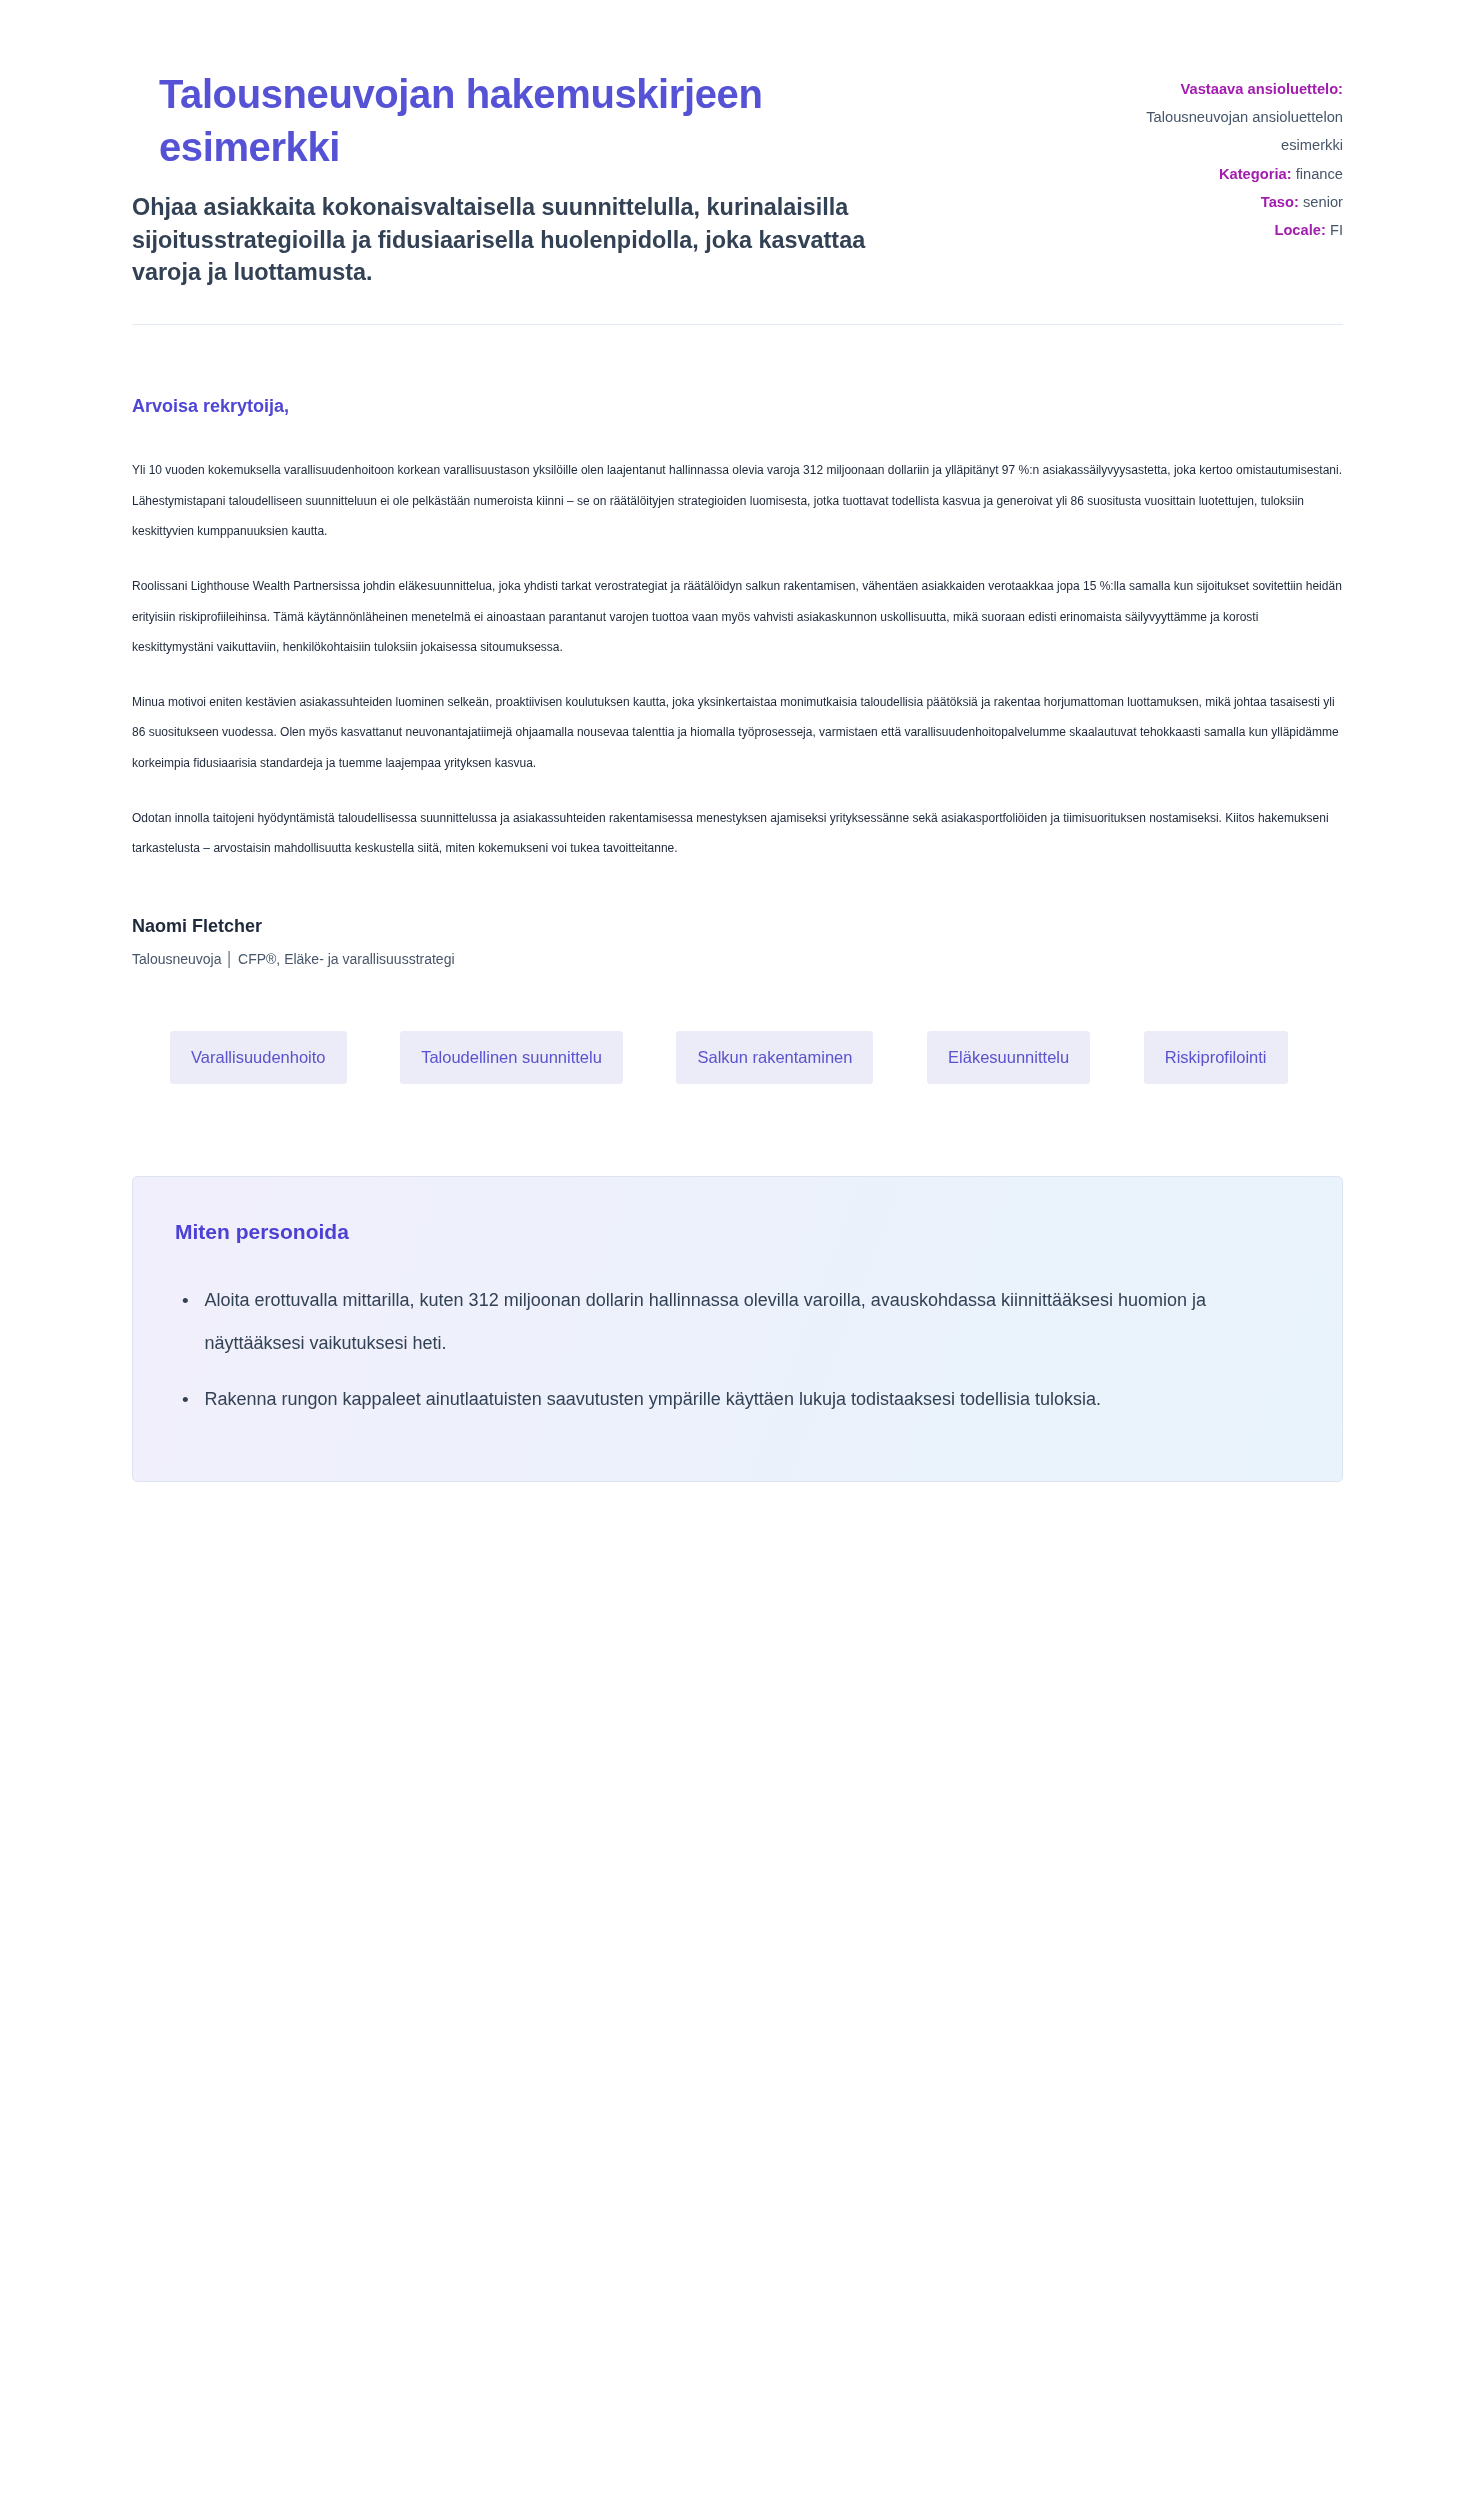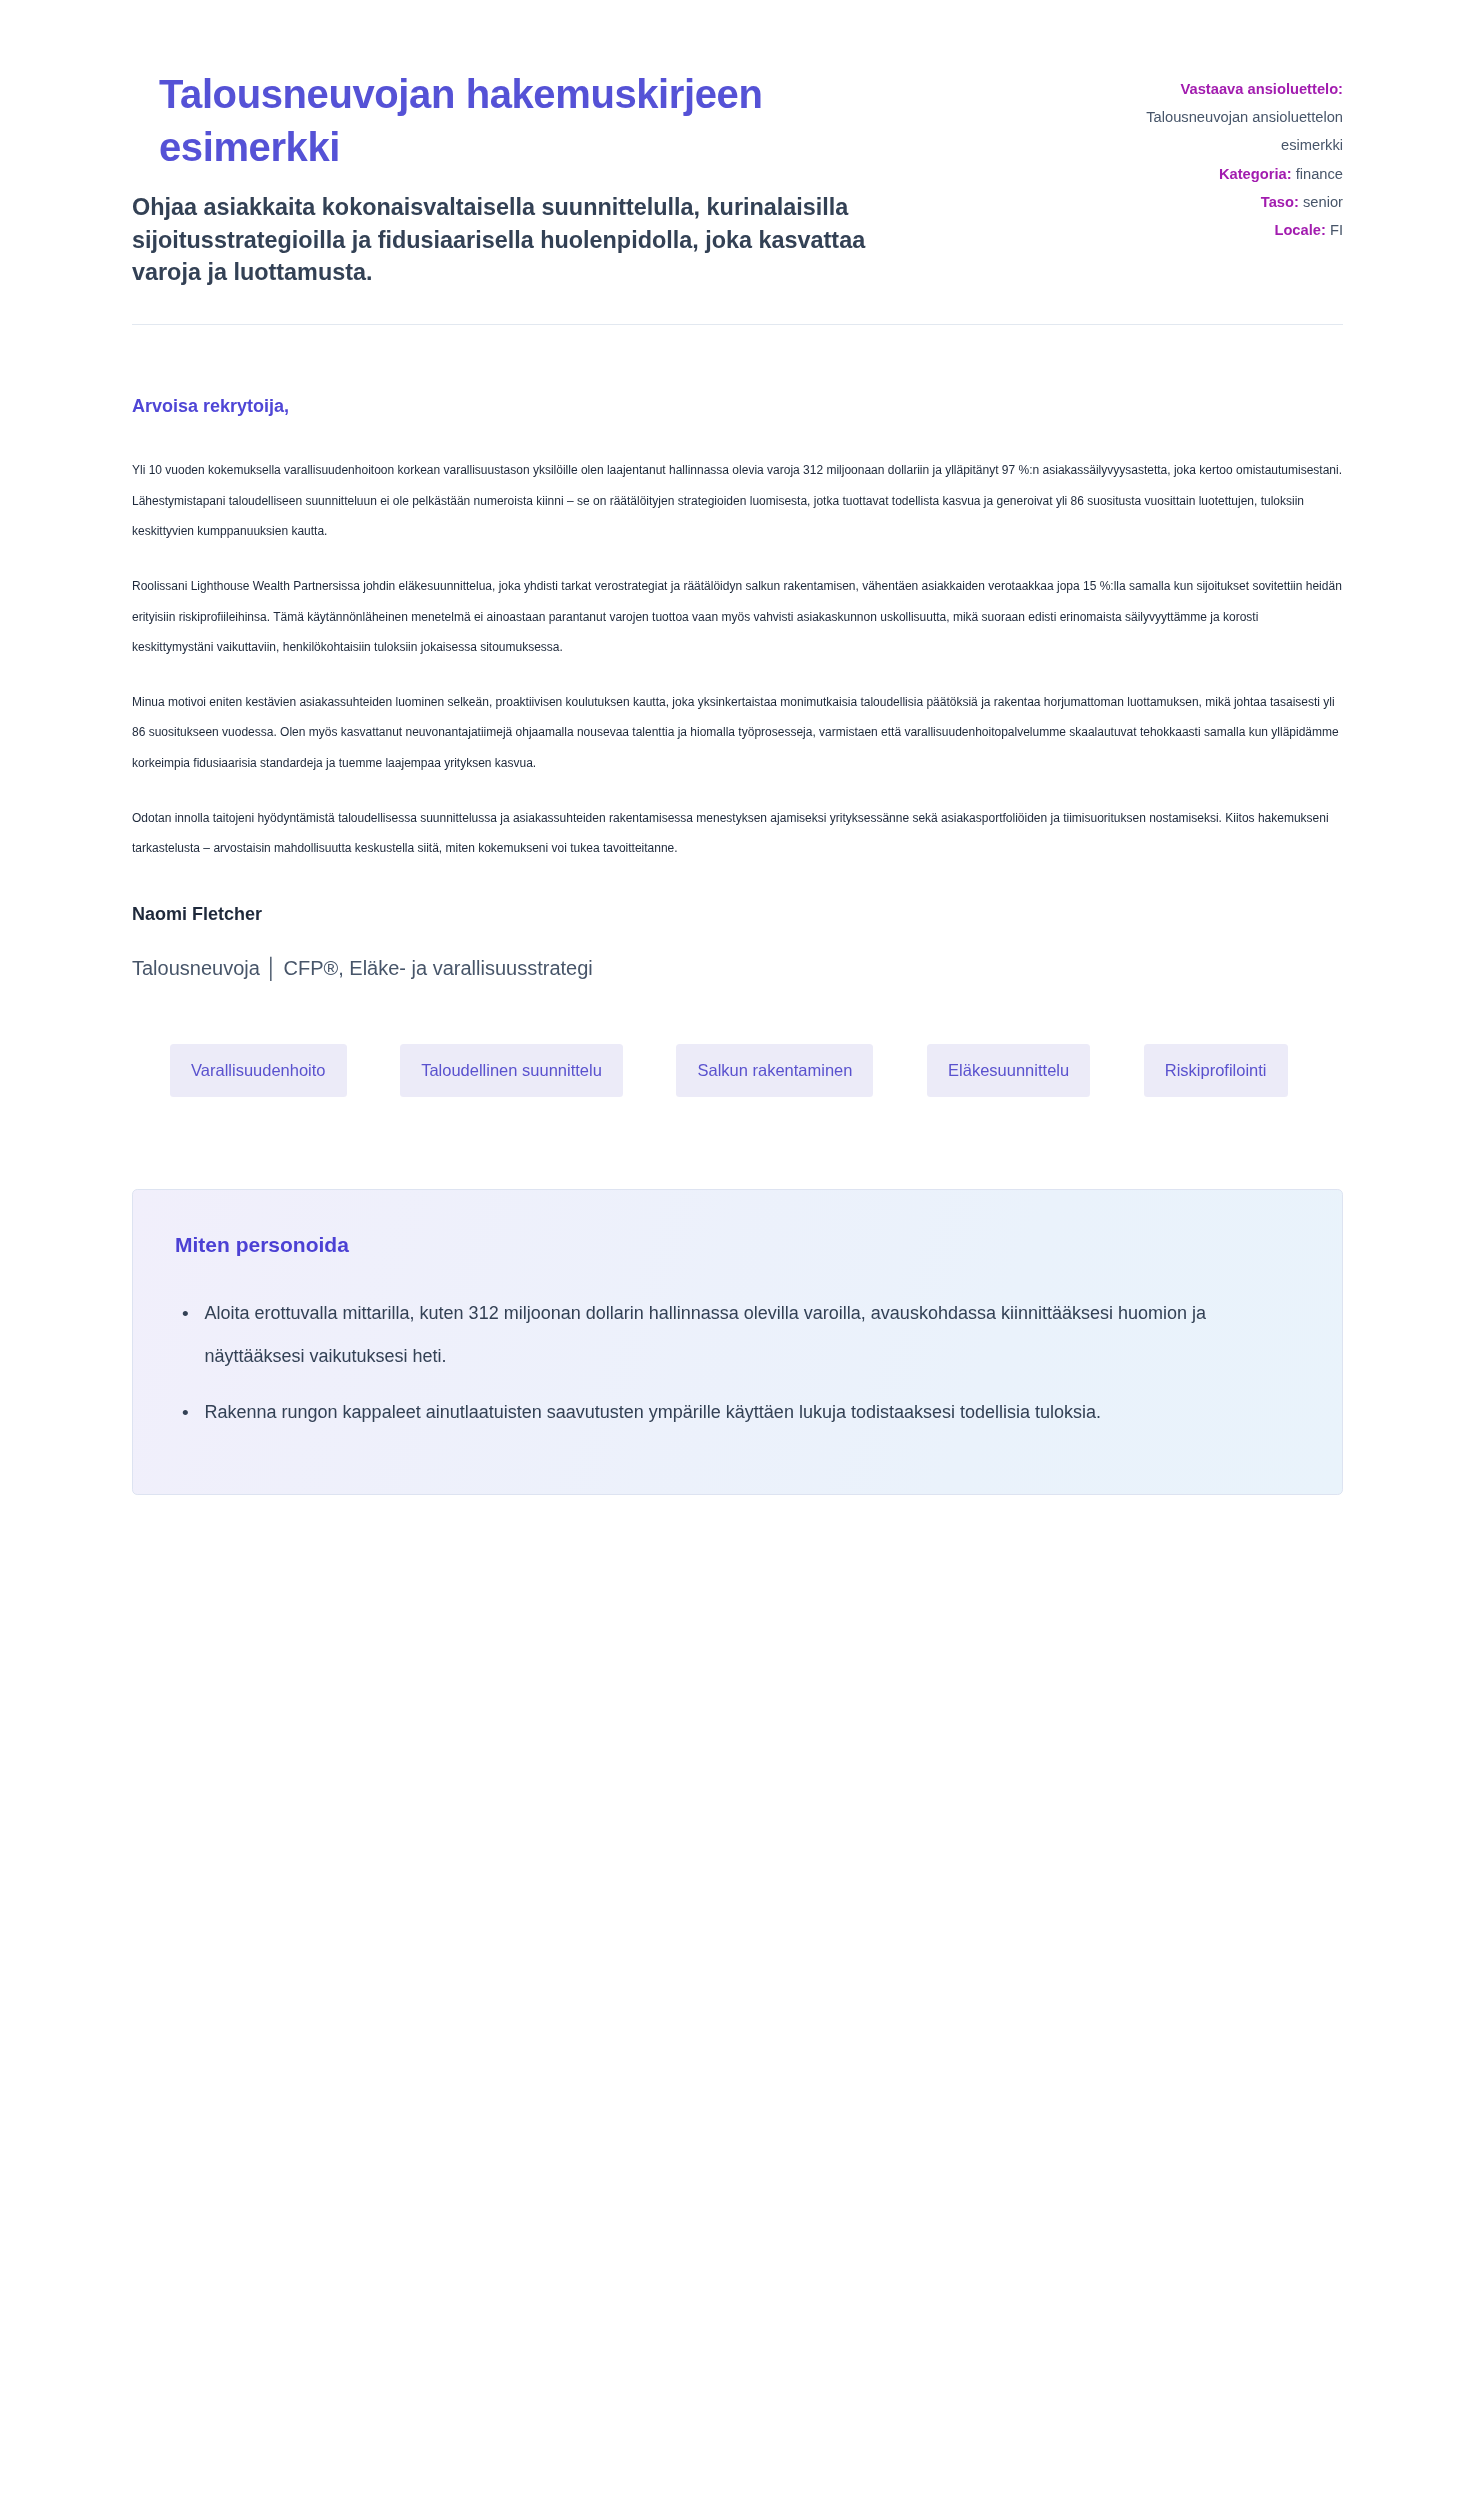--- a/index.html
+++ b/index.html
@@ -64,28 +64,28 @@
     margin-bottom: 38px;
   }
   .para {
     font-size: 12px;
     line-height: 2.55;
     color: #1e293b;
     margin-bottom: 24px;
     max-width: 1211px;
   }
   .signature-name {
-    margin-top: 40px;
+    margin-top: 52px;
     font-size: 18px;
     font-weight: bold;
     color: #1e293b;
   }
   .signature-title {
-    margin-top: 32px;
-    font-size: 20px;
+    margin-top: 14px;
+    font-size: 14px;
     color: #475569;
   }
 
   
   .tags {
     margin-top: 64px;
     display: flex;
     gap: 15.6px;
     flex-wrap: wrap;
   }

